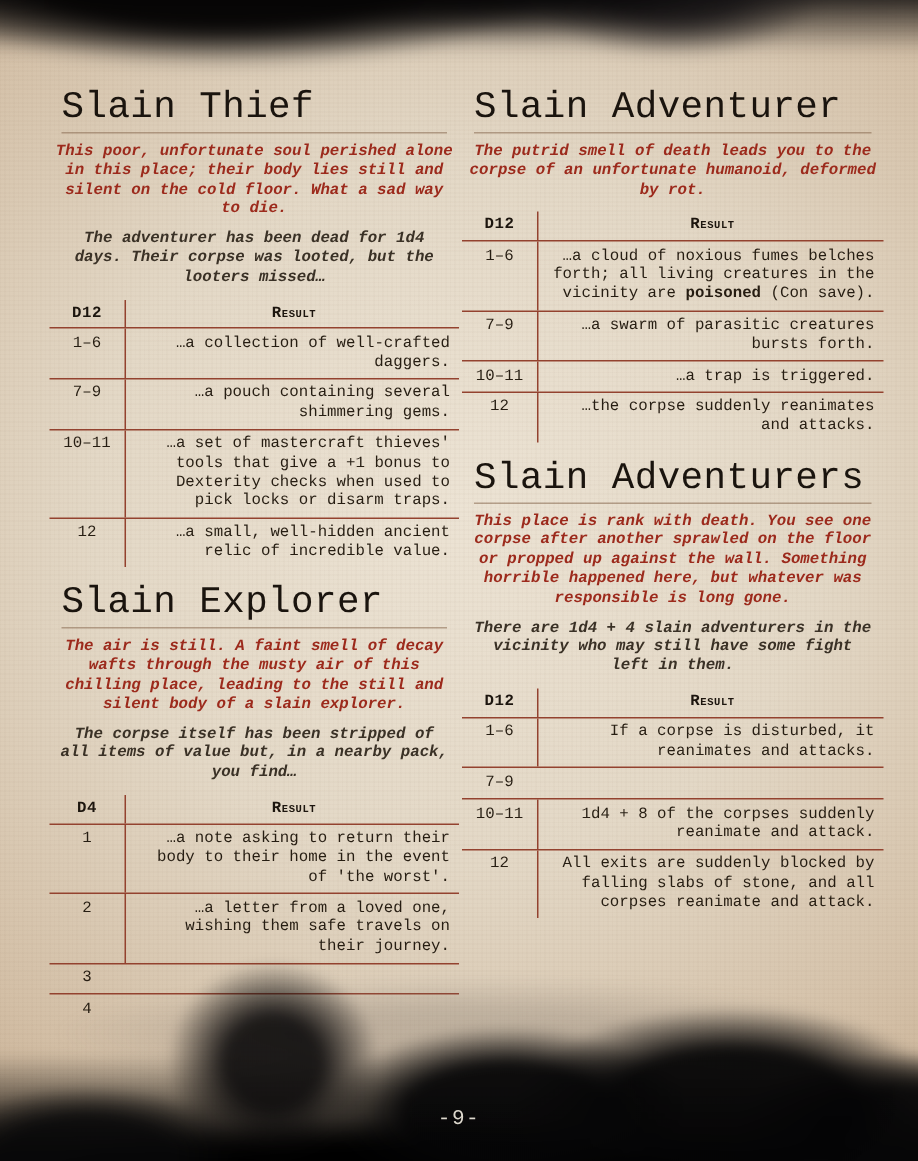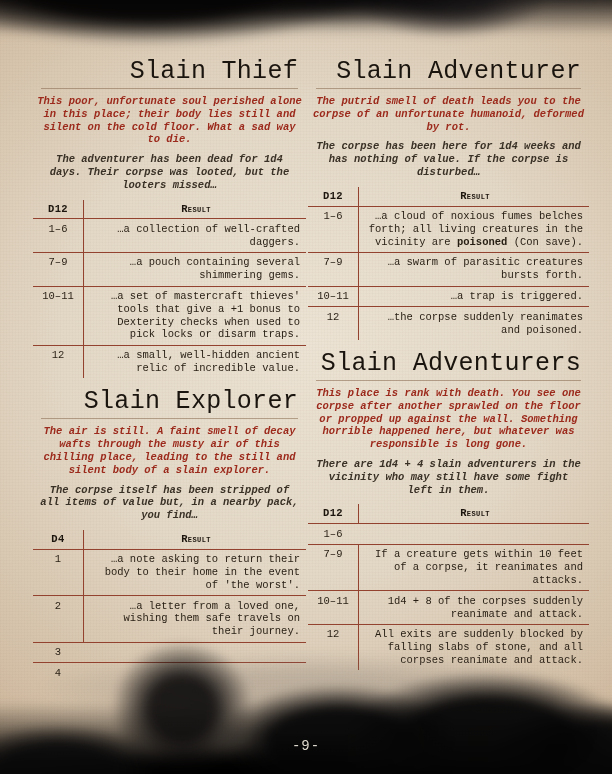--- a/index.html
+++ b/index.html
@@ -45,21 +45,21 @@
       linear-gradient(to top, rgba(0,0,0,0.97) 22%, rgba(0,0,0,0) 62%);
   }
   
   .col{position:absolute;top:57px;z-index:1;}
   .col-left{left:33px;width:273px;}
   .col-right{left:308px;width:281px;}
   .sec + .sec{margin-top:9px;}
   .title{
     font-size:25px;font-weight:400;letter-spacing:0.3px;
     color:var(--heading-ink,#1a140e);
-    text-align:right;margin:0 8px 0;padding-bottom:2px;
+    text-align:left;margin:0 8px 0;padding-bottom:2px;
     border-bottom:1px solid rgba(135,103,78,0.55);
   }
   .flavor{
     margin:6px 2px 0;text-align:center;
     font-style:italic;font-weight:700;
     font-size:10.5px;line-height:1.22;
     color:var(--flavor-red,#9c2a1c);
   }
   .note{
     margin:7px 6px 0;text-align:center;
@@ -158,63 +158,62 @@
       </div>
     </section>
 
   </div>
 
   <div class="col col-right">
 
     <section class="sec">
       <h2 class="title">Slain Adventurer</h2>
       <p class="flavor">The putrid smell of death leads you to the corpse of an unfortunate humanoid, deformed by rot.</p>
-      <p class="note">The corpse has been here for 1d4 weeks and has nothing of value. If the corpse is disturbed…</p>
       <div class="dtable">
         <div class="thead">
           <div class="dcol">D12</div>
           <div class="rcol">Result</div>
         </div>
         <div class="tbody">
             <div class="trow">
               <div class="troll">1–6</div>
               <div class="tresult">…a cloud of noxious fumes belches forth; all living creatures in the vicinity are <b>poisoned</b> (Con save).</div>
             </div>
             <div class="trow">
               <div class="troll">7–9</div>
               <div class="tresult">…a swarm of parasitic creatures bursts forth.</div>
             </div>
             <div class="trow">
               <div class="troll">10–11</div>
               <div class="tresult">…a trap is triggered.</div>
             </div>
             <div class="trow">
               <div class="troll">12</div>
-              <div class="tresult">…the corpse suddenly reanimates and poisoned.</div>
+              <div class="tresult">…the corpse suddenly reanimates and attacks.</div>
             </div>
           </div>
       </div>
     </section>
 
     <section class="sec">
       <h2 class="title">Slain Adventurers</h2>
       <p class="flavor">This place is rank with death. You see one corpse after another sprawled on the floor or propped up against the wall. Something horrible happened here, but whatever was responsible is long gone.</p>
       <p class="note">There are 1d4 + 4 slain adventurers in the vicinity who may still have some fight left in them.</p>
       <div class="dtable">
         <div class="thead">
           <div class="dcol">D12</div>
           <div class="rcol">Result</div>
         </div>
         <div class="tbody">
             <div class="trow">
               <div class="troll">1–6</div>
+              <div class="tresult">If a corpse is disturbed, it reanimates and attacks.</div>
             </div>
             <div class="trow">
               <div class="troll">7–9</div>
-              <div class="tresult">If a creature gets within 10 feet of a corpse, it reanimates and attacks.</div>
             </div>
             <div class="trow">
               <div class="troll">10–11</div>
               <div class="tresult">1d4 + 8 of the corpses suddenly reanimate and attack.</div>
             </div>
             <div class="trow">
               <div class="troll">12</div>
               <div class="tresult">All exits are suddenly blocked by falling slabs of stone, and all corpses reanimate and attack.</div>
             </div>
           </div>

